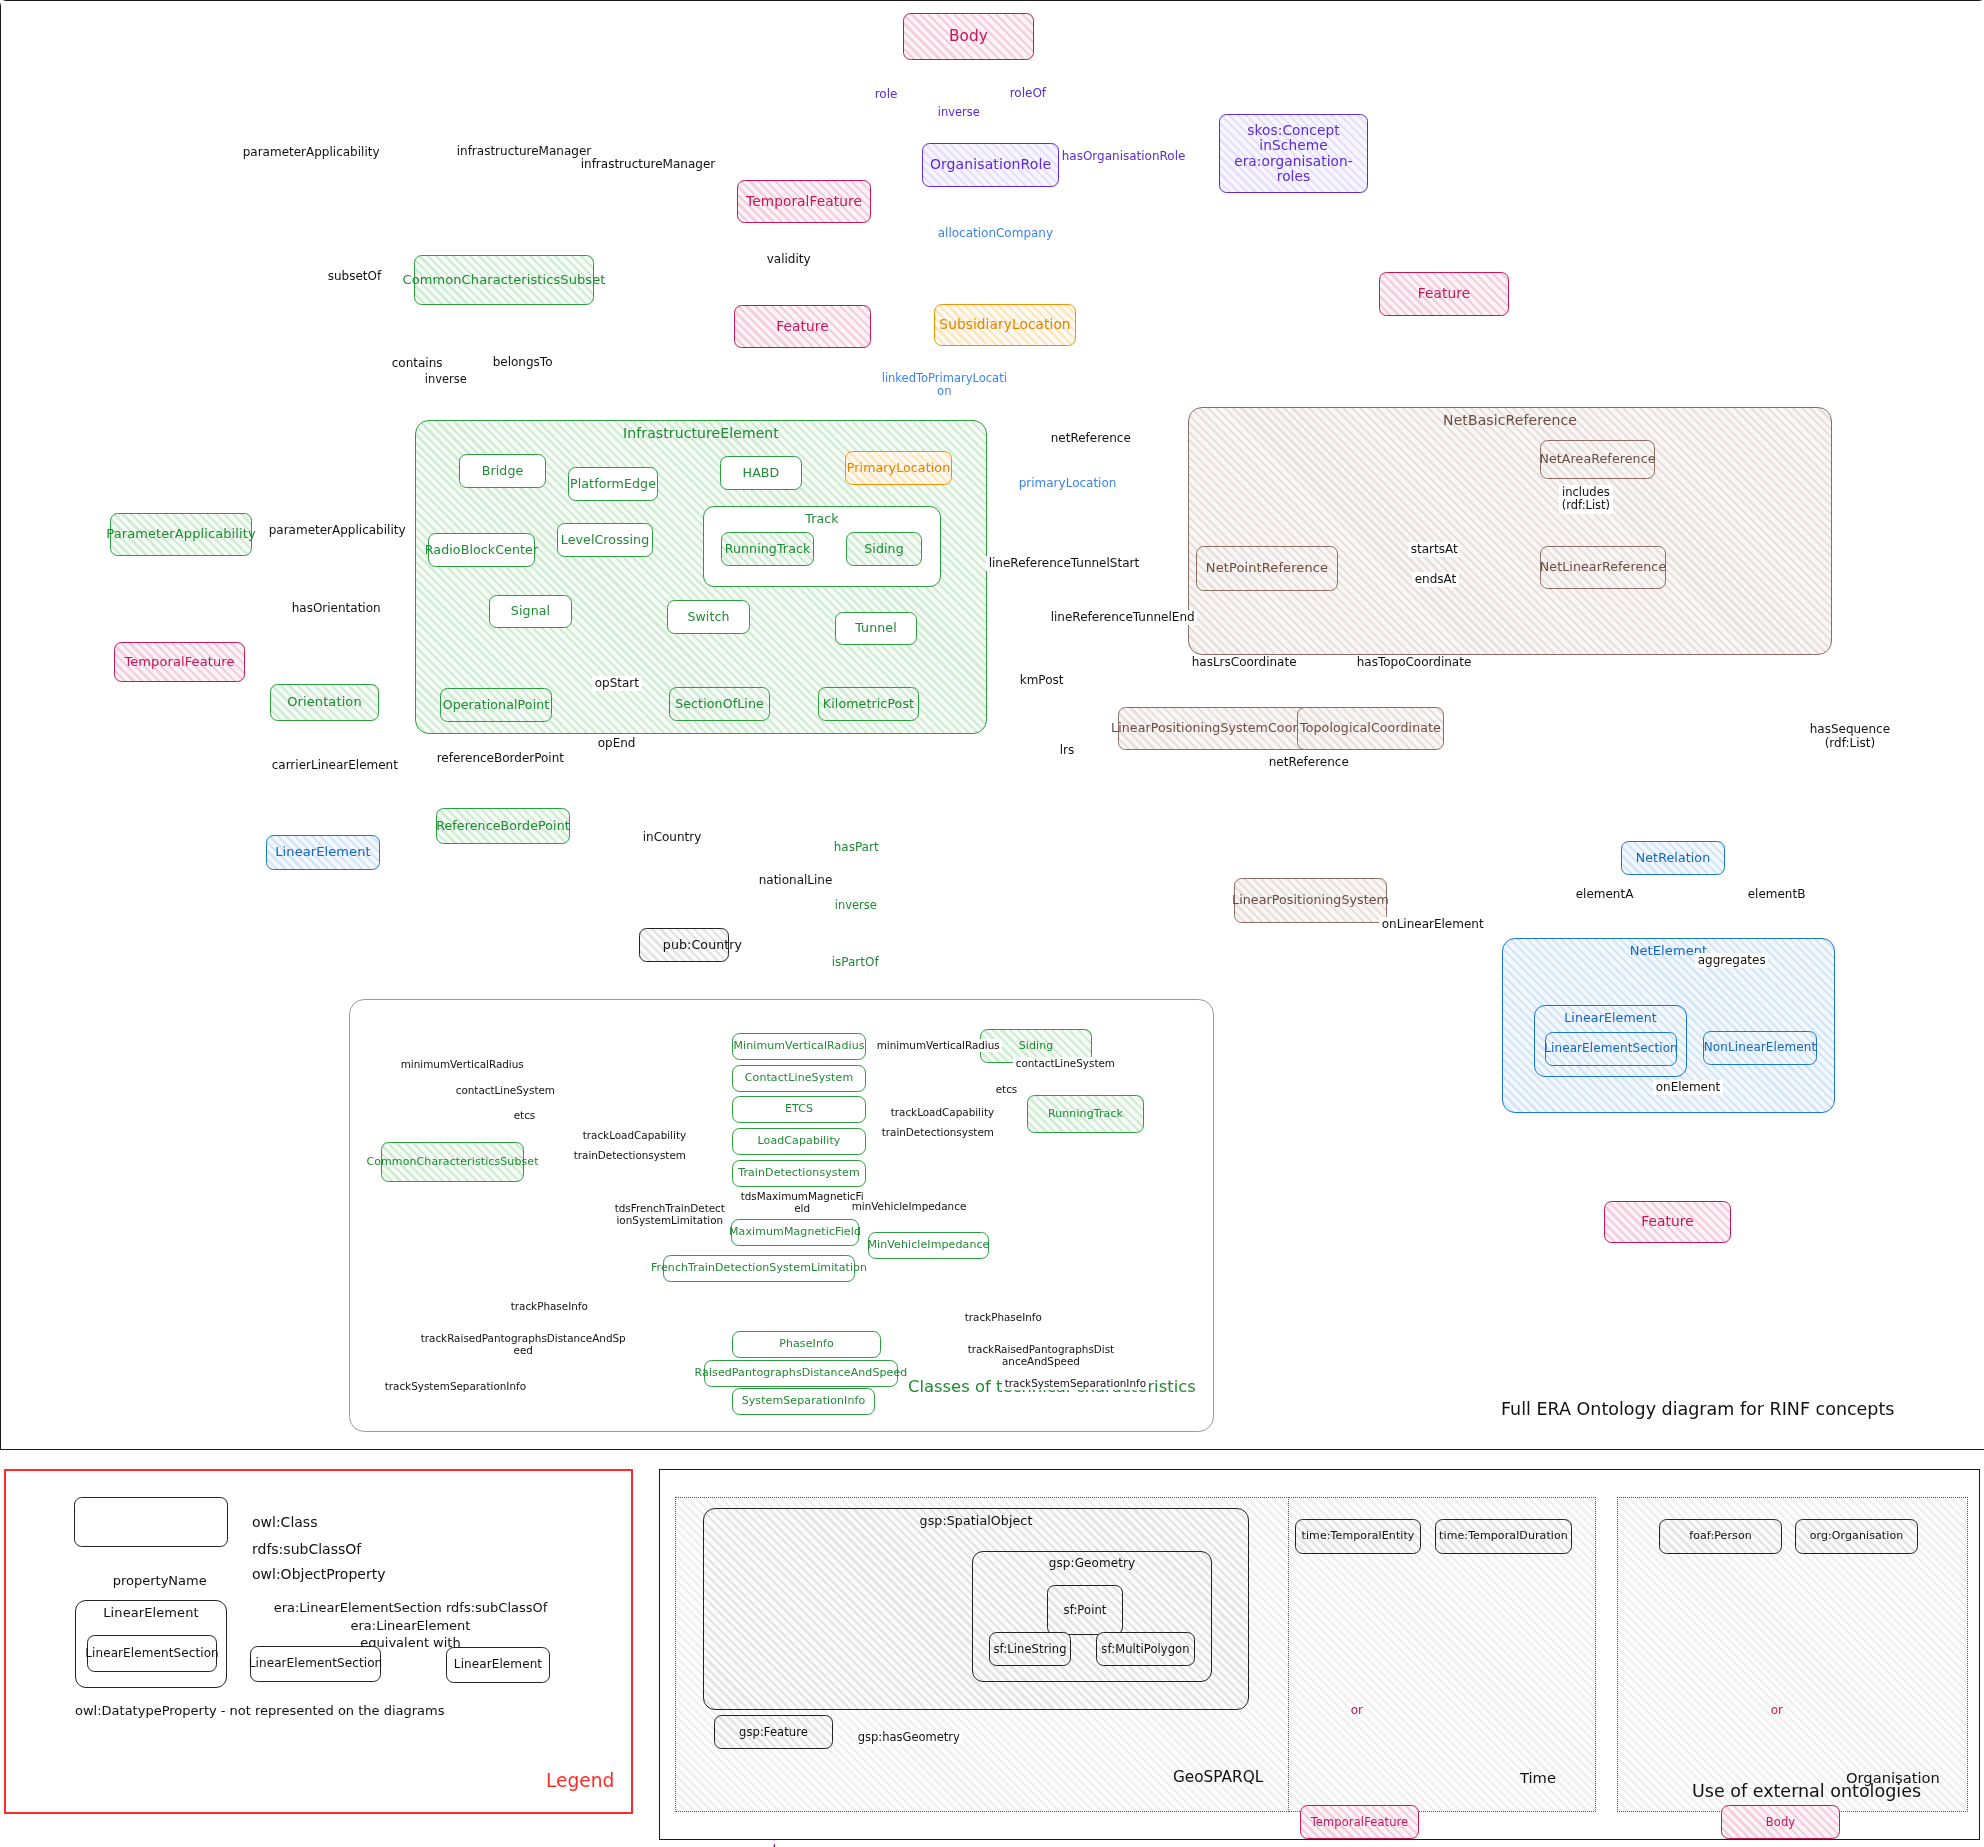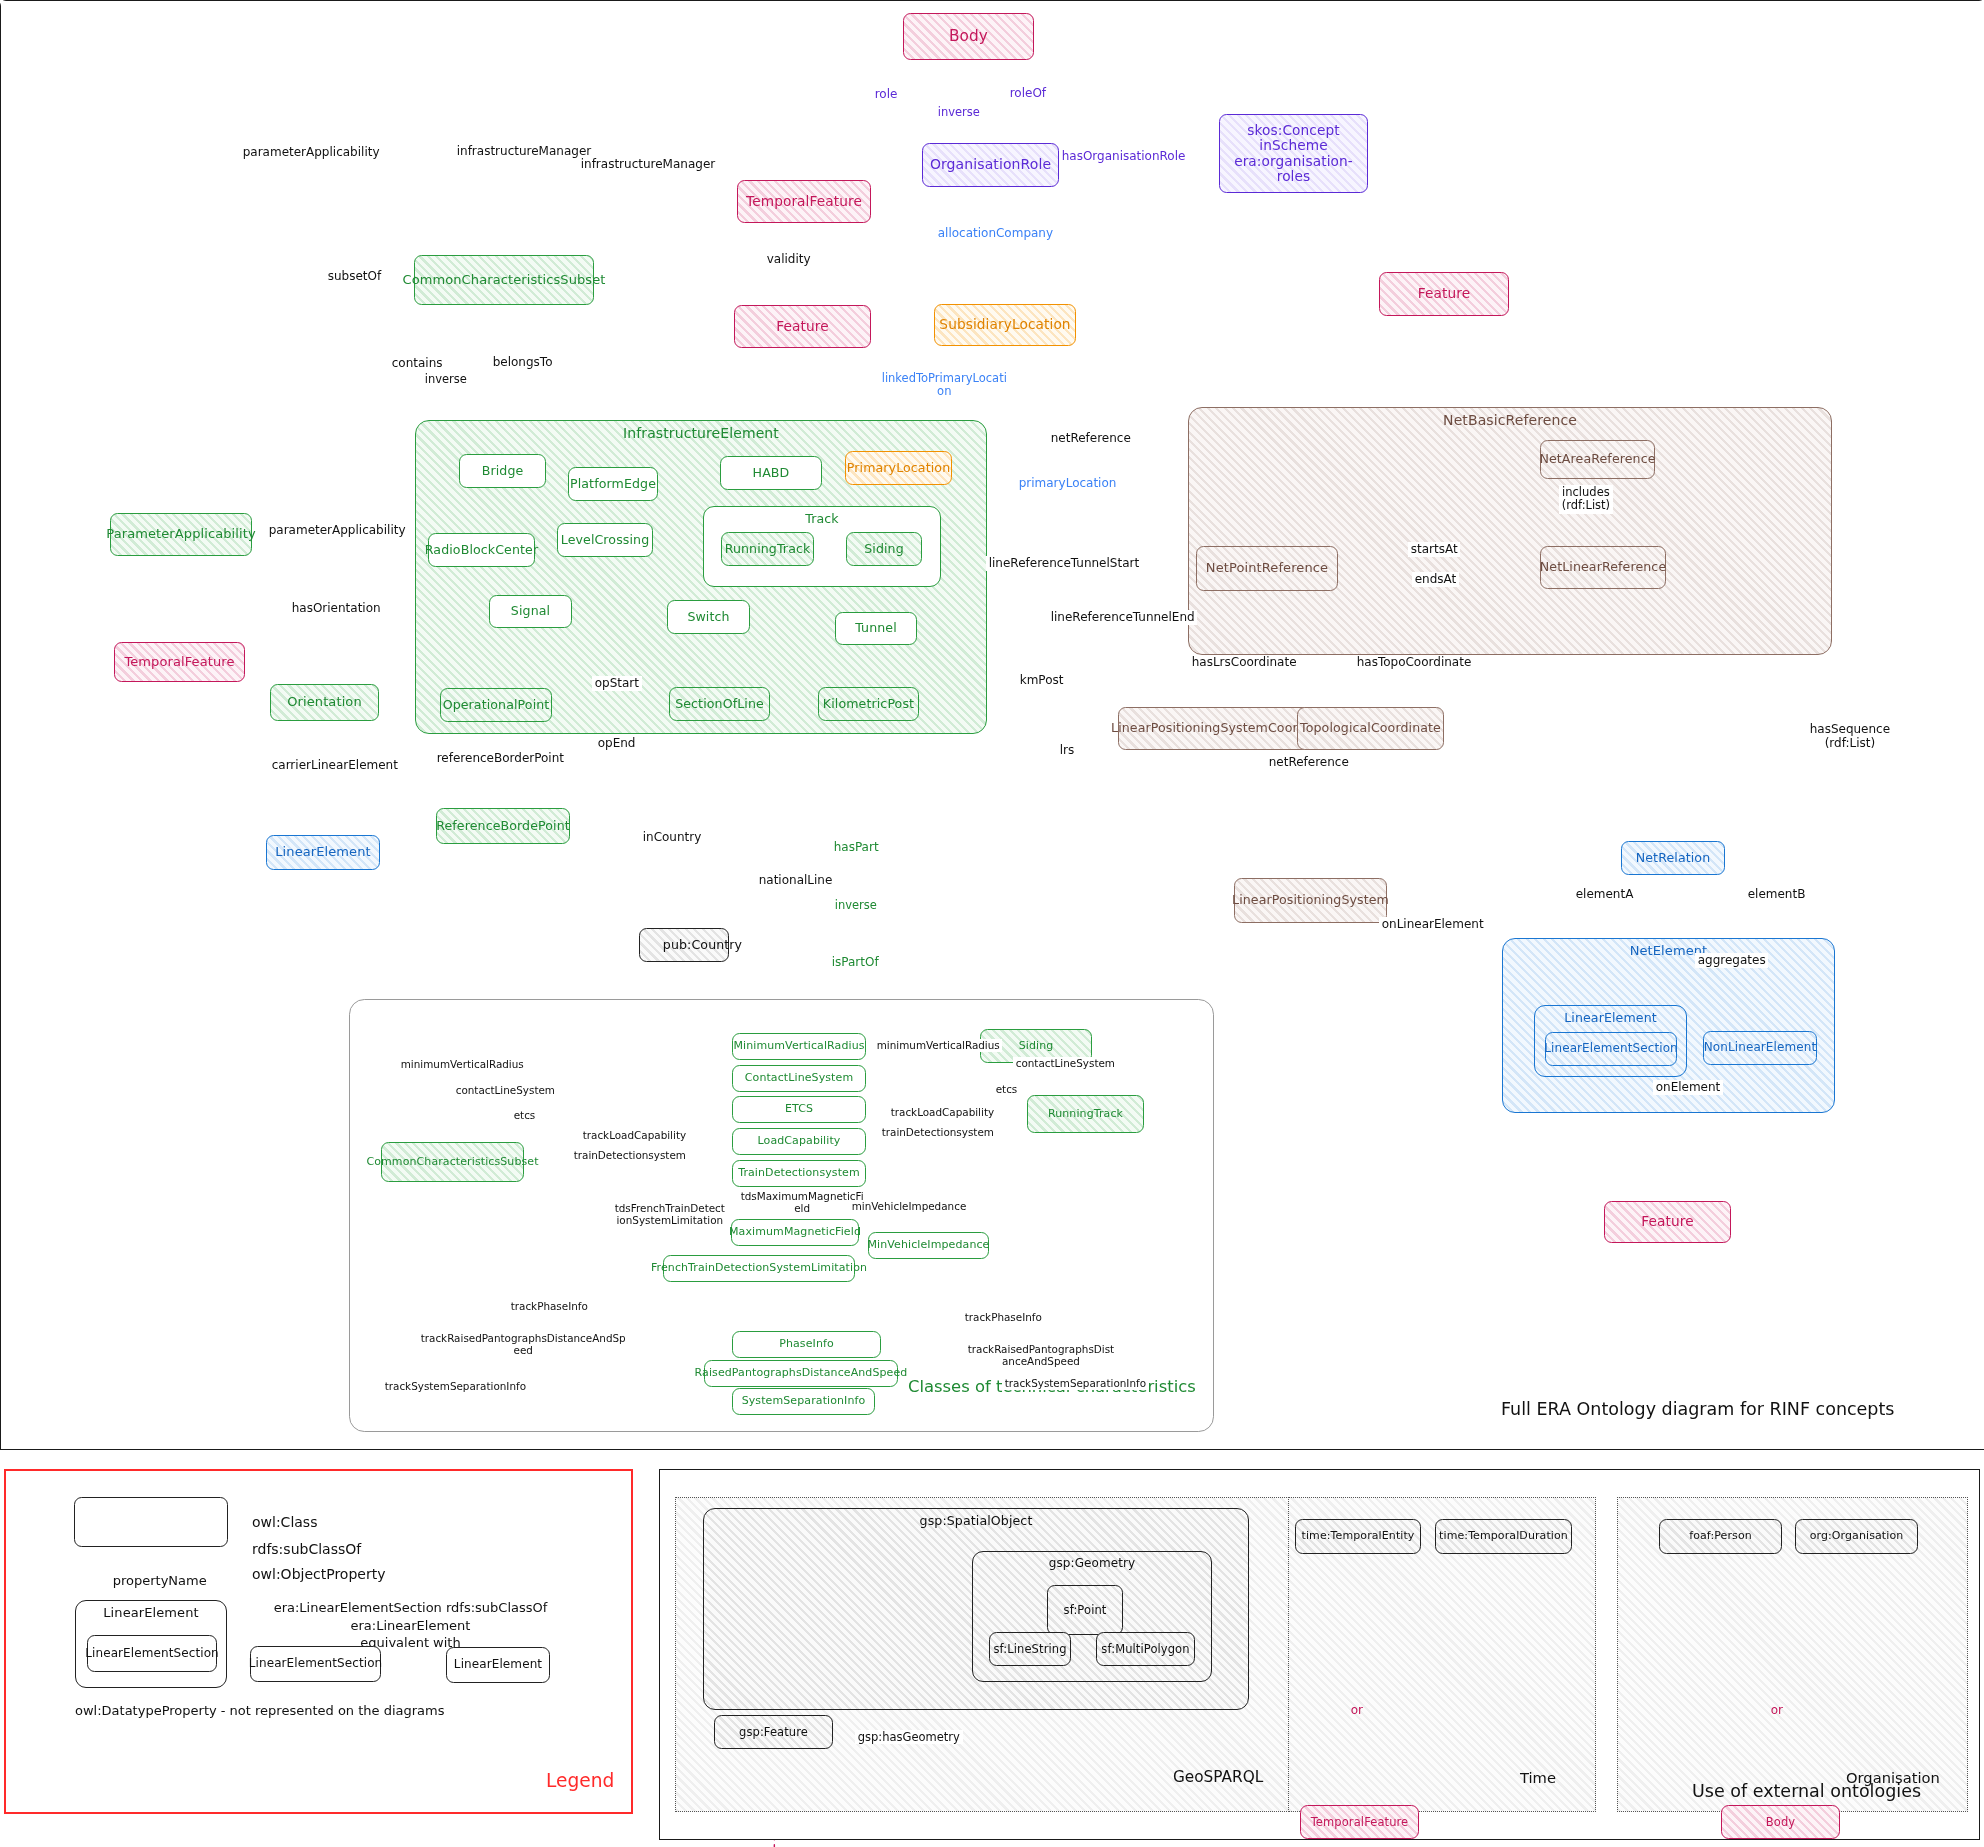--- a/index.html
+++ b/index.html
@@ -276,21 +276,21 @@
   <div class="node green cont" style="left:415px;top:420px;width:572px;height:314px;font-size:14px;border-radius:14px;">
     <span>InfrastructureElement</span>
     </div>
 
   <div class="node greenplain" style="left:459px;top:454px;width:87px;height:34px;font-size:12.6px;">
     <span>Bridge</span>
     </div>
   <div class="node greenplain" style="left:568px;top:467px;width:90px;height:34px;font-size:12.6px;">
     <span>PlatformEdge</span>
     </div>
-  <div class="node greenplain" style="left:720px;top:456px;width:102px;height:34px;font-size:12.6px;">
+  <div class="node greenplain" style="left:720px;top:456px;width:82px;height:34px;font-size:12.6px;">
     <span>HABD</span>
     </div>
   <div class="node orange" style="left:845px;top:451px;width:107px;height:34px;font-size:12.6px;">
     <span>PrimaryLocation</span>
     </div>
 
   <div class="node greenplain" style="left:428px;top:533px;width:107px;height:34px;font-size:12.6px;">
     <span>RadioBlockCenter</span>
     </div>
   <div class="node greenplain" style="left:557px;top:523px;width:96px;height:34px;font-size:12.6px;">

